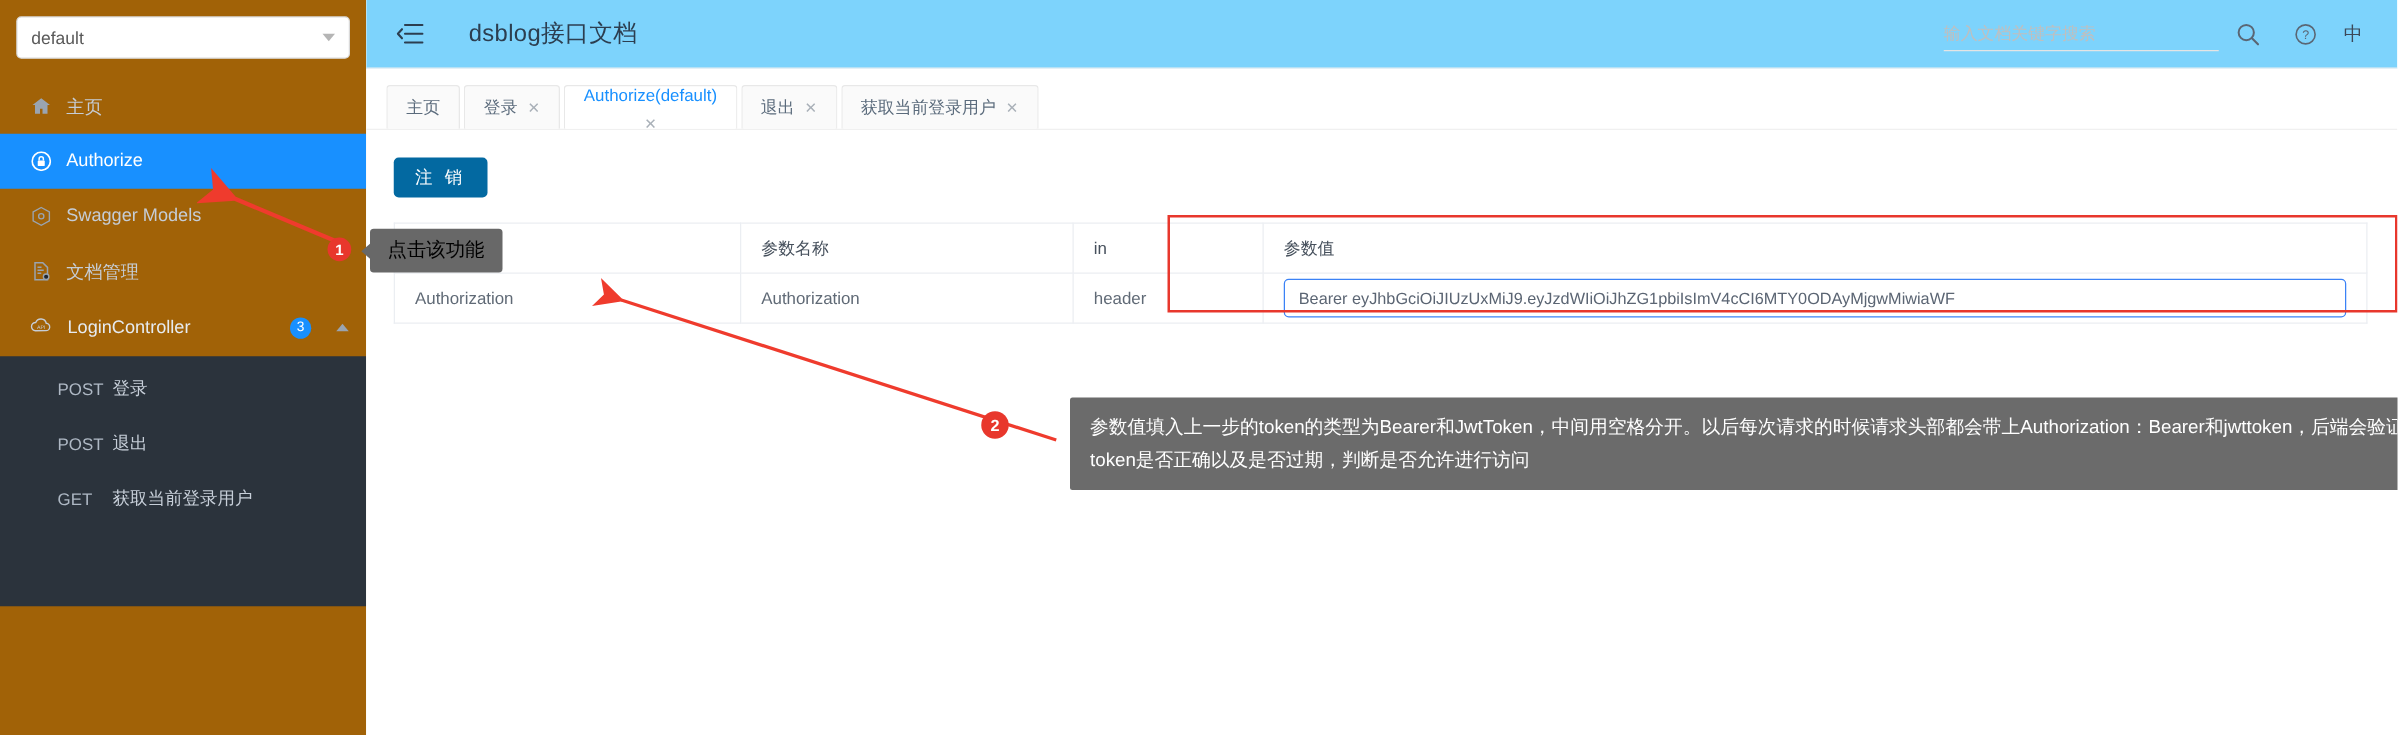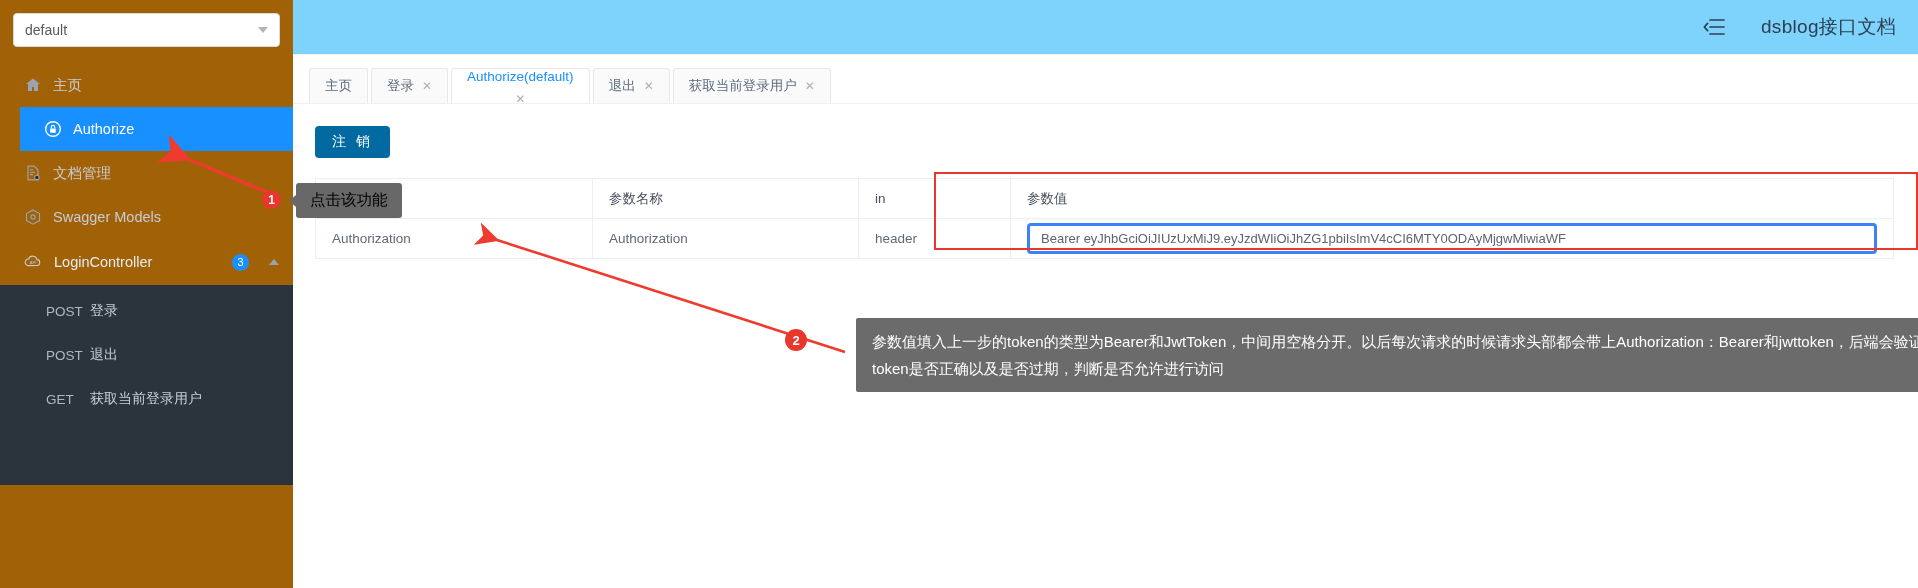--- a/index.html
+++ b/index.html
@@ -25,21 +25,21 @@
   .chev-down {
     width: 0; height: 0; border-left: 5px solid transparent;
     border-right: 5px solid transparent; border-top: 6px solid #b5b5b5;
   }
   .nav { margin-top: 16px; }
   .nav-item {
     height: 44px; display: flex; align-items: center; gap: 12px;
     padding: 0 0 0 24px; font-size: 14.5px; color: #c6cdd6; cursor: pointer;
     position: relative;
   }
-  .nav-item.active { background: #1890ff; color: #fff; margin-left: 20px; }
+  .nav-item.active { background: #1890ff; color: #fff; }
   .nav-item .ico { width: 17px; height: 17px; display: inline-flex;
     align-items: center; justify-content: center; flex: 0 0 17px; }
   .nav-item .ico svg { display: block; }
   .nav-group { height: 46px; display: flex; align-items: center; gap: 12px;
     padding: 0 14px 0 24px; font-size: 14.5px; color: #e6ebf1; cursor: pointer; }
   .nav-group .label { flex: 1; }
   .badge {
     background: #1890ff; color: #fff; font-size: 11px; line-height: 16px;
     min-width: 17px; height: 17px; border-radius: 9px; text-align: center;
     padding: 0 5px; margin-right: 8px;
@@ -94,21 +94,21 @@
     table-layout: fixed; }
   table.param-table th, table.param-table td {
     border: 1px solid #ebeef2; font-size: 13.5px; color: #5a6776;
     text-align: left; padding: 0 16px; height: 40px; font-weight: 400; }
   table.param-table th { color: #46505c; }
   table.param-table td { color: #606a76; }
   .col-key { width: 277px; }
   .col-name { width: 266px; }
   .col-in { width: 152px; }
   .col-val { width: auto; font-family: Liberation Serif, serif; }
-  .val-input { width: 100%; height: 31px; border: 3px solid #3b82f6;
+  .val-input { width: 100%; height: 31px; border: 1px solid #3b82f6;
     border-radius: 4px; padding: 0 11px; font-size: 13px; color: #5b6573;
     outline: none; font-family: inherit; background: #fff;
     text-overflow: ellipsis; white-space: nowrap; overflow: hidden; }
 
   
   .red-box { position: absolute; border: 2px solid #e8372c; pointer-events: none; }
 
   
   .tooltip-dark { position: absolute; background: #686868; color: #000000;
     font-size: 15.5px; padding: 7px 14px; border-radius: 3px; white-space: nowrap; }
@@ -156,36 +156,36 @@
             <rect x="5.2" y="7.4" width="5.6" height="4.4" rx="0.7" fill="#fff"></rect>
             <path d="M6.3 7.4V6.1a1.7 1.7 0 0 1 3.4 0v1.3" fill="none" stroke="#fff" stroke-width="1.2"></path>
           </svg>
         </span>
         <span>Authorize</span>
       </div>
 
       <div class="nav-item">
         <span class="ico">
           <svg width="16" height="16" viewBox="0 0 16 16">
+            <path d="M8 1 14.5 4.6v7L8 15.2 1.5 11.6v-7z" fill="none" stroke="#9aa4b0" stroke-width="1.1"></path>
+            <circle cx="8" cy="8" r="2.1" fill="none" stroke="#9aa4b0" stroke-width="1.1"></circle>
+          </svg>
+        </span>
+        <span>Swagger Models</span>
+      </div>
+
+      <div class="nav-item">
+        <span class="ico">
+          <svg width="16" height="16" viewBox="0 0 16 16">
             <path d="M3 1.2h6.2L13 4.9v9.9H3z" fill="none" stroke="#9aa4b0" stroke-width="1.2"></path>
             <path d="M5 4.8h3.2M5 7.2h5M5 9.6h3" stroke="#9aa4b0" stroke-width="1.1"></path>
             <circle cx="11.9" cy="12.4" r="2.2" fill="#20262e" stroke="#9aa4b0" stroke-width="1.1"></circle>
           </svg>
         </span>
         <span>文档管理</span>
-      </div>
-
-      <div class="nav-item">
-        <span class="ico">
-          <svg width="16" height="16" viewBox="0 0 16 16">
-            <path d="M8 1 14.5 4.6v7L8 15.2 1.5 11.6v-7z" fill="none" stroke="#9aa4b0" stroke-width="1.1"></path>
-            <circle cx="8" cy="8" r="2.1" fill="none" stroke="#9aa4b0" stroke-width="1.1"></circle>
-          </svg>
-        </span>
-        <span>Swagger Models</span>
       </div>
 
       <div class="nav-group">
         <span class="ico">
           <svg width="18" height="14" viewBox="0 0 18 14">
             <path d="M4.4 11.6A3.3 3.3 0 0 1 4.6 5a4.4 4.4 0 0 1 8.4.6 2.9 2.9 0 0 1-.4 5.9z" fill="none" stroke="#c6cdd6" stroke-width="1.1"></path>
             <text x="9" y="10" font-size="4.2" fill="#c6cdd6" text-anchor="middle" font-family="Liberation Sans, sans-serif">API</text>
           </svg>
         </span>
         <span class="label">LoginController</span>
@@ -215,20 +215,38 @@
 
     <header class="topbar">
       <span class="collapse-btn">
         <svg width="22" height="18" viewBox="0 0 22 18">
           <path d="M7 2h14M7 9h14M7 16h14" stroke="#2c3e50" stroke-width="1.7" stroke-linecap="round"></path>
           <path d="M4.6 5.4 1.3 9l3.3 3.6" fill="none" stroke="#2c3e50" stroke-width="1.7" stroke-linecap="round" stroke-linejoin="round"></path>
         </svg>
       </span>
       <h1 class="doc-title">dsblog接口文档</h1>
 
+      <div class="topbar-right">
+        <div class="search-box">
+          <input type="text" placeholder="输入文档关键字搜索" style="">
+        </div>
+        <span class="icon-btn">
+          <svg width="19" height="19" viewBox="0 0 19 19">
+            <circle cx="8" cy="8" r="6.1" fill="none" stroke="#5a6674" stroke-width="1.6"></circle>
+            <path d="M12.6 12.6 17.4 17.4" stroke="#5a6674" stroke-width="1.7" stroke-linecap="round"></path>
+          </svg>
+        </span>
+        <span class="icon-btn">
+          <svg width="19" height="19" viewBox="0 0 19 19">
+            <circle cx="9.5" cy="9.5" r="7.6" fill="none" stroke="#5a6674" stroke-width="1.3"></circle>
+            <text x="9.5" y="13.4" font-size="10" fill="#5a6674" text-anchor="middle" font-family="Liberation Sans, sans-serif">?</text>
+          </svg>
+        </span>
+        <span class="lang-btn">中</span>
+      </div>
     </header>
 
     <div class="tabs-row">
       <div class="tab">
         <span>主页</span>
       </div>
       <div class="tab">
         <span>登录</span>
         <span class="x">✕</span>
       </div>

